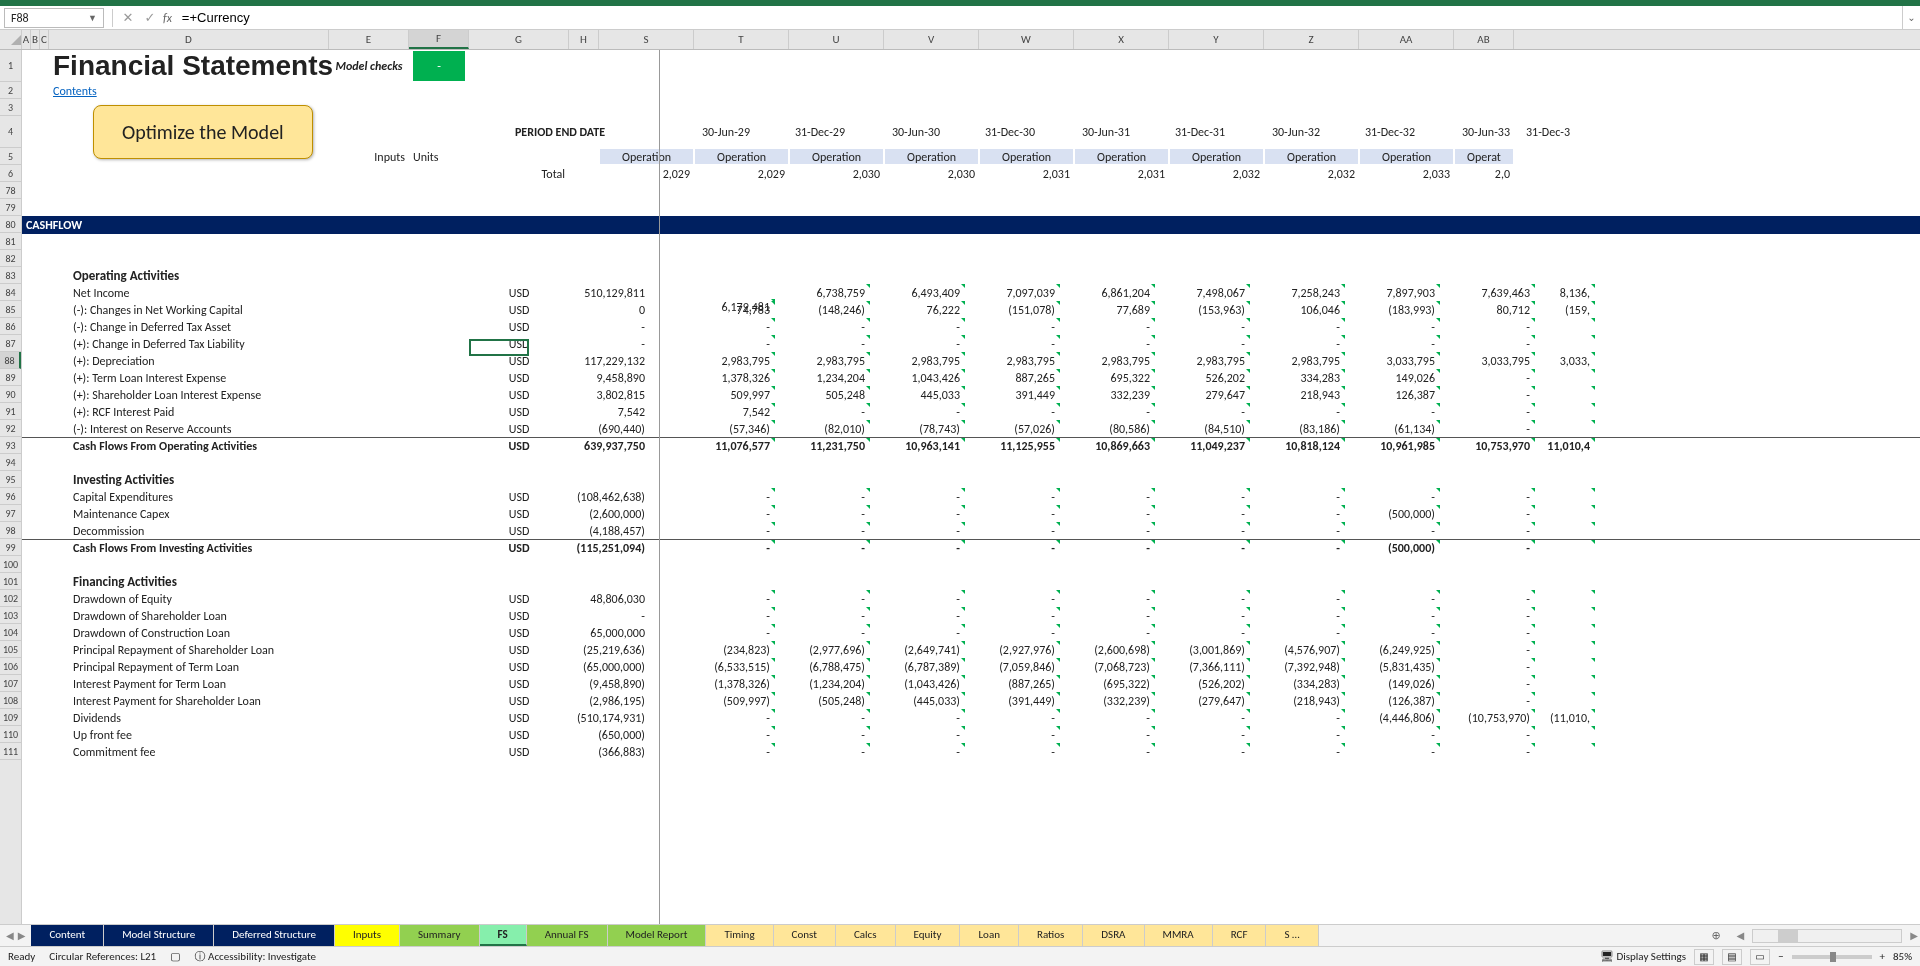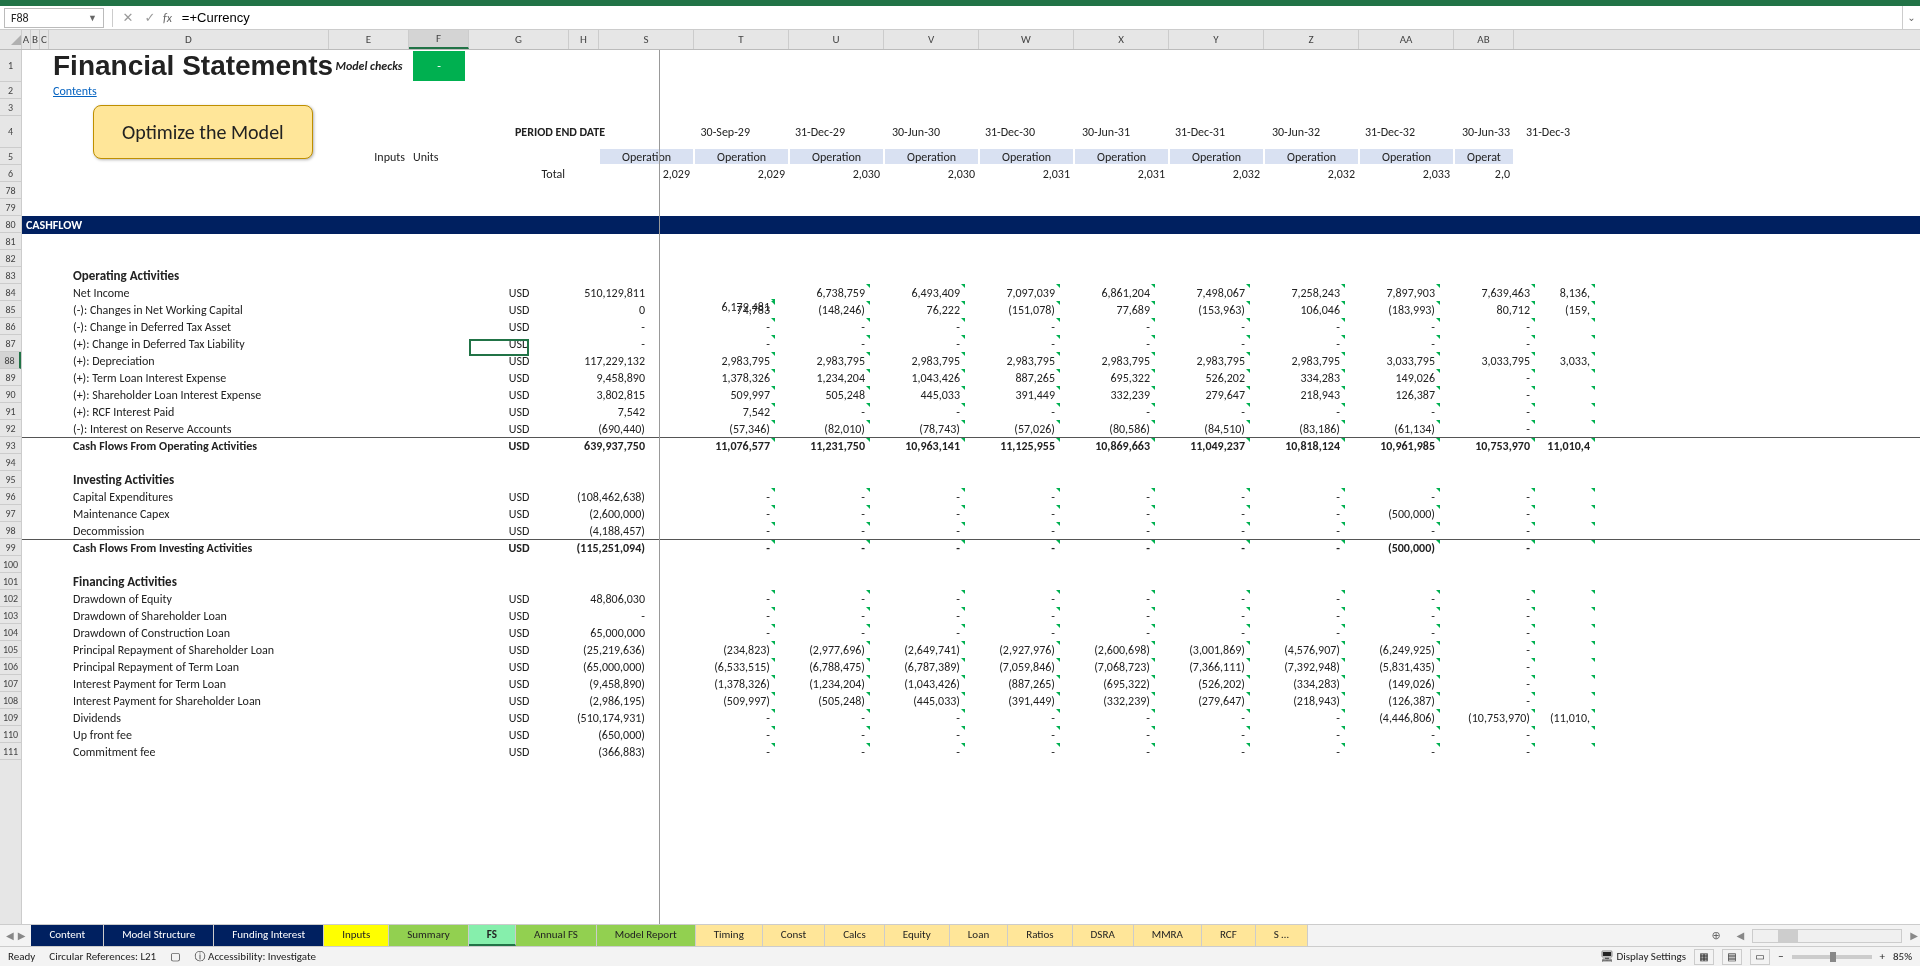--- a/index.html
+++ b/index.html
@@ -221,21 +221,21 @@
         </div>
         <div class="row" style="height: 32px;">
           <div class="cell " style="width: 27px;"></div>
           <div class="cell " style="width: 40px;"></div>
           <div class="cell " style="width: 280px;">
             <div class="optimize-btn">Optimize the Model</div>
           </div>
           <div class="cell " style="width: 60px;"></div>
           <div class="cell b r" style="width: 180px;">PERIOD END DATE</div>
           <div class="cell " style="width: 50px;"></div>
-          <div class="cell r" style="width: 95px;">30-Sep-29</div>
+          <div class="cell r" style="width: 95px;">30-Jun-29</div>
           <div class="cell r" style="width: 95px;">31-Dec-29</div>
           <div class="cell r" style="width: 95px;">30-Jun-30</div>
           <div class="cell r" style="width: 95px;">31-Dec-30</div>
           <div class="cell r" style="width: 95px;">30-Jun-31</div>
           <div class="cell r" style="width: 95px;">31-Dec-31</div>
           <div class="cell r" style="width: 95px;">30-Jun-32</div>
           <div class="cell r" style="width: 95px;">31-Dec-32</div>
           <div class="cell r" style="width: 95px;">30-Jun-33</div>
           <div class="cell r" style="width: 60px;">31-Dec-3</div>
         </div>
@@ -772,21 +772,21 @@
 </div>
 
 <div class="sheet-tabs">
   <div class="tab-nav">
     <span>◀</span>
     <span>▶</span>
   </div>
   <div class="tabs-scroll" id="tabs-scroll">
       <div class="tab dark">Content</div>
       <div class="tab dark">Model Structure</div>
-      <div class="tab dark">Funding Interest</div>
+      <div class="tab dark">Deferred Structure</div>
       <div class="tab yellow">Inputs</div>
       <div class="tab green">Summary</div>
       <div class="tab green-active">FS</div>
       <div class="tab green">Annual FS</div>
       <div class="tab green">Model Report</div>
       <div class="tab beige">Timing</div>
       <div class="tab beige">Const</div>
       <div class="tab beige">Calcs</div>
       <div class="tab beige">Equity</div>
       <div class="tab beige">Loan</div>

